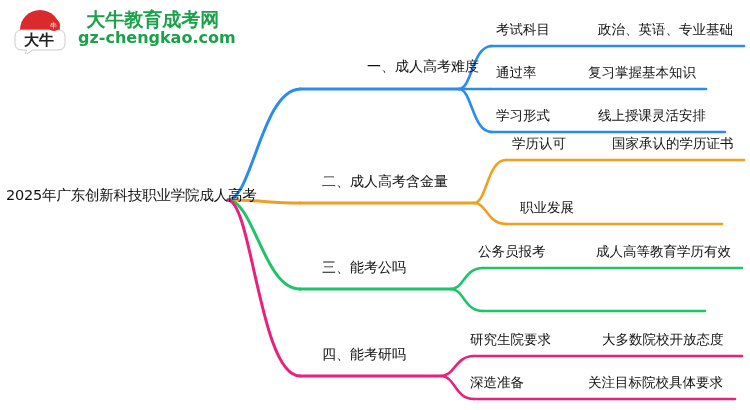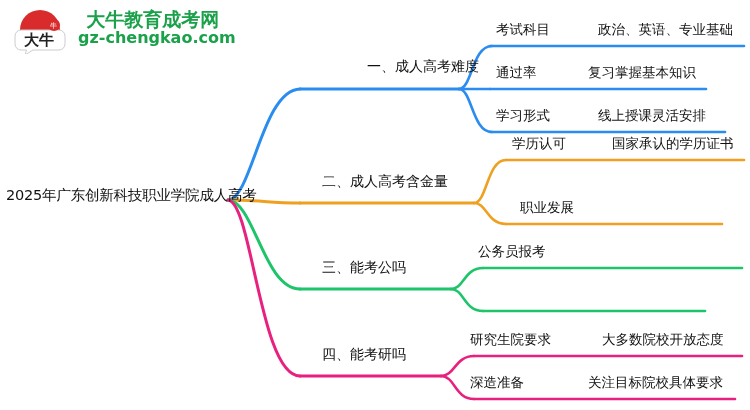--- a/index.html
+++ b/index.html
@@ -145,20 +145,21 @@
   <div class="leaf" style="left:512px;top:196px;width:210px;margin-left:8px;">
     <span class="key">职业发展</span>
   </div>
 
   <div class="branch-title b3-title">
     <span>三、能考公吗</span>
   </div>
 
   <div class="leaf" style="left:478px;top:240px;width:264px;">
     <span class="key">公务员报考</span>
+    <span class="val" style="left:118px;">成人高等教育学历有效</span>
   </div>
 
 
   <div class="branch-title b4-title">
     <span>四、能考研吗</span>
   </div>
 
   <div class="leaf" style="left:470px;top:371px;width:265px;">
     <span class="key">深造准备</span>
     <span class="val" style="left:118px;">关注目标院校具体要求</span>

